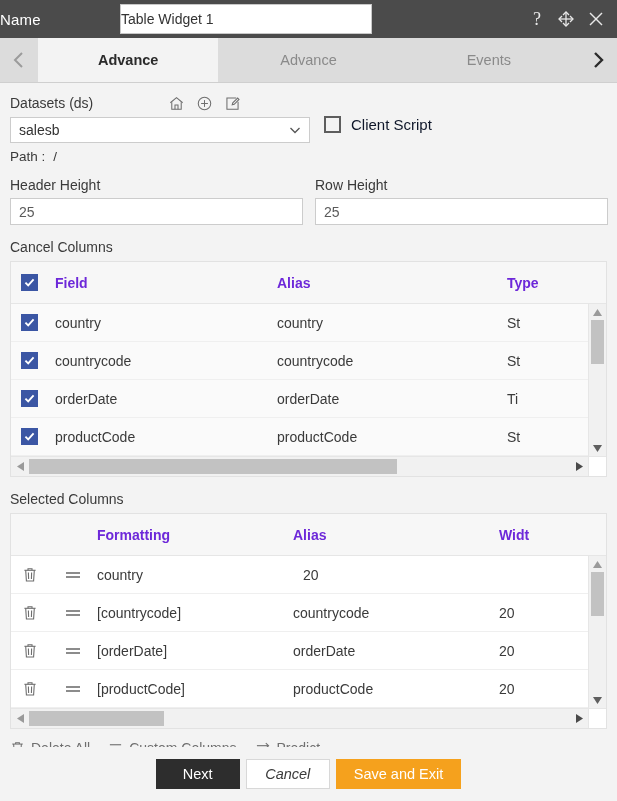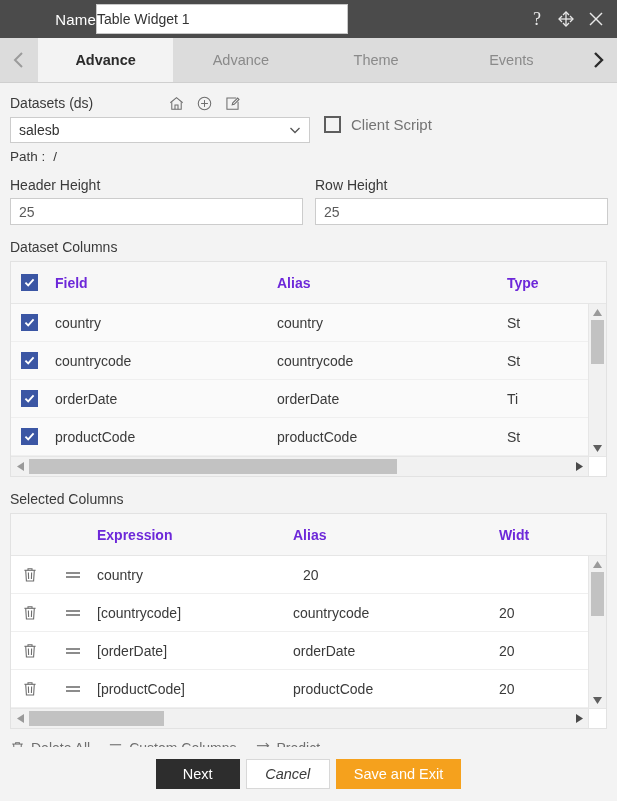--- a/index.html
+++ b/index.html
@@ -30,22 +30,22 @@
     height: 38px;
     background: #4b4b4b;
     display: flex;
     align-items: center;
     flex: 0 0 auto;
     position: relative;
   }
   .titlebar-label {
     color: #ffffff;
     font-size: 15px;
-    width: 96px;
-    text-align: right;
+    width: 120px;
+    text-align: left;
     flex: 0 0 auto;
     letter-spacing: .2px;
   }
   .title-input {
     width: 252px;
     height: 30px;
     background: #ffffff;
     border: 1px solid #c8c8c8;
     box-sizing: border-box;
     display: flex;
@@ -184,21 +184,21 @@
     height: 17px;
     border: 2px solid #5d5d5d;
     background: #f3f3f3;
     box-sizing: border-box;
     cursor: pointer;
     flex: 0 0 auto;
   }
   .cs-label {
     margin-left: 10px;
     font-size: 15px;
-    color: #737373;
+    color: #0f172a;
   }
 
   
   .heights {
     display: flex;
     margin-top: 14px;
   }
   .height-group { width: 293px; flex: 0 0 auto; }
   .height-group + .height-group { margin-left: 12px; }
   .text-input {
@@ -431,21 +431,20 @@
 
   <div class="tabbar">
     <div class="tab-arrow left">
       <svg width="20" height="22" viewBox="0 0 20 22" fill="none" stroke="currentColor" stroke-width="2">
         <polyline points="13,4 6,11 13,18"></polyline>
       </svg>
     </div>
     <div class="tabs">
       <div class="tab active">Advance</div>
       <div class="tab">Advance</div>
-      <div class="tab">Theme</div>
       <div class="tab">Events</div>
     </div>
     <div class="tab-arrow right">
       <svg width="20" height="22" viewBox="0 0 20 22" fill="none" stroke="currentColor" stroke-width="2.4">
         <polyline points="7,4 14,11 7,18"></polyline>
       </svg>
     </div>
   </div>
 
   <div class="content">
@@ -499,21 +498,21 @@
       <div class="height-group">
         <div class="field-label">Header Height</div>
         <div class="text-input">25</div>
       </div>
       <div class="height-group">
         <div class="field-label">Row Height</div>
         <div class="text-input">25</div>
       </div>
     </div>
 
-    <div class="section-title">Dataset Columns</div>
+    <div class="section-title">Cancel Columns</div>
     <div class="grid">
       <div class="grid-header">
         <div class="c-check">
           <span class="cb">
             <svg width="13" height="13" viewBox="0 0 14 14" fill="none" stroke="#ffffff" stroke-width="2">
               <polyline points="2.6,7.2 5.6,10.2 11.4,3.6"></polyline>
             </svg>
           </span>
         </div>
         <div class="c-field">Field</div>
@@ -601,21 +600,21 @@
         </div>
         <div class="hs-corner"></div>
       </div>
     </div>
 
     <div class="section-title">Selected Columns</div>
     <div class="grid">
       <div class="grid-header">
         <div class="s-del"></div>
         <div class="s-drag"></div>
-        <div class="s-expr">Expression</div>
+        <div class="s-expr">Formatting</div>
         <div class="s-alias">Alias</div>
         <div class="s-width">Widt</div>
       </div>
       <div class="grid-body" style="height:152px;">
         <div class="grid-row">
           <div class="s-del">
             <svg width="16" height="17" viewBox="0 0 16 17" fill="none" stroke="#6e6e6e" stroke-width="1.1">
               <path d="M2.4 4.3 H13.6"></path>
                 <path d="M6 4.3 V2.7 H10 V4.3"></path>
               <path d="M3.7 4.3 L4.4 15 H11.6 L12.3 4.3"></path>

